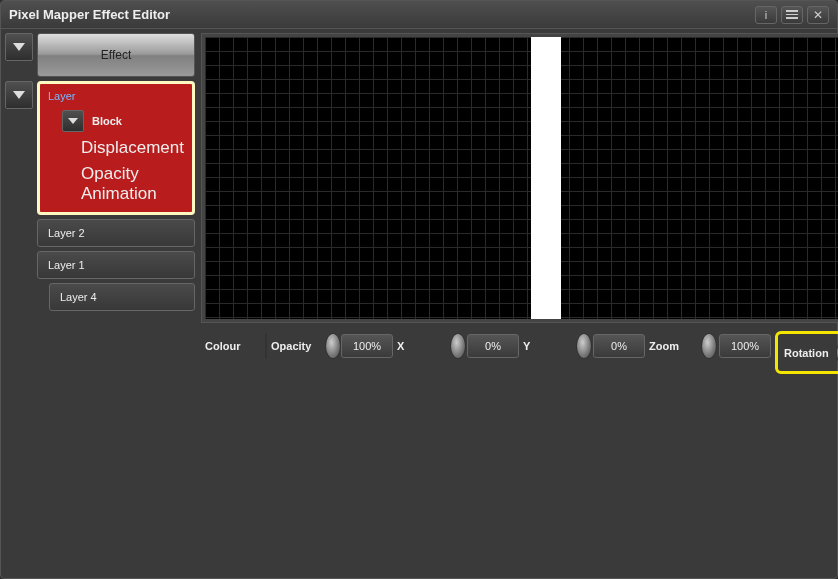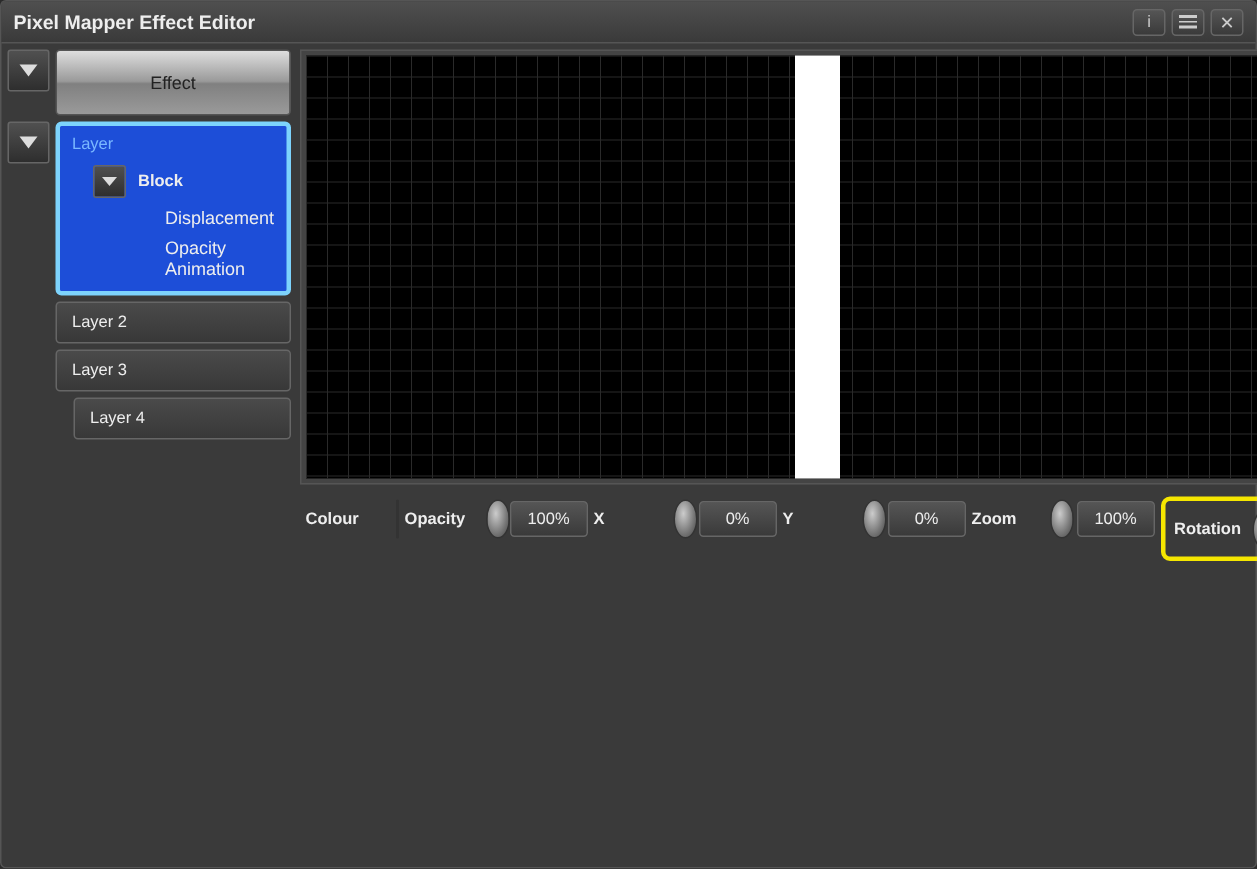--- a/index.html
+++ b/index.html
@@ -7,28 +7,28 @@
   .window { width: 838px; height: 579px; background: #3a3a3a; border: 1px solid #555; border-radius: 4px; display: flex; flex-direction: column; }
   .titlebar { height: 28px; background: linear-gradient(#4f4f4f,#3a3a3a); border-bottom: 1px solid #555; display: flex; align-items: center; padding: 12px 8px; }
   .titlebar .title { color: #eee; font-size: 13px; font-weight: bold; flex: 1; }
   .winbtn { width: 22px; height: 18px; margin-left: 4px; border: 1px solid #666; border-radius: 3px; background: linear-gradient(#555,#3a3a3a); color: #ccc; font-size: 11px; display: flex; align-items: center; justify-content: center; cursor: pointer; }
   .body { flex: 1; display: flex; padding: 4px; gap: 6px; }
   .leftpane { width: 296px; display: flex; flex-direction: column; gap: 4px; }
   .row { display: flex; gap: 4px; }
   .ddbtn { width: 28px; height: 28px; background: linear-gradient(#505050,#2e2e2e); border: 1px solid #666; border-radius: 2px; display: flex; align-items: center; justify-content: center; cursor: pointer; }
   .tri { width: 0; height: 0; border-left: 6px solid transparent; border-right: 6px solid transparent; border-top: 8px solid #ddd; }
   .effectbtn { flex: 1; height: 44px; background: linear-gradient(#dedede,#9a9a9a 48%,#808080 52%,#9a9a9a); border: 1px solid #555; border-radius: 3px; color: #222; font-size: 12px; font-weight: 500; display: flex; align-items: center; justify-content: center; cursor: pointer; }
-  .layerbox { flex: 1; border: 3px solid #7dd3fc; border-radius: 4px; background: #1d4ed8; padding: 4px 8px 8px 8px; display: flex; flex-direction: column; }
+  .layerbox { flex: 1; border: 3px solid #fef9c3; border-radius: 4px; background: #b91c1c; padding: 4px 8px 8px 8px; display: flex; flex-direction: column; }
   .layerlabel { color: #7ab8ff; font-size: 11px; margin: 2px 0 8px 0; }
   .sublist { margin-left: 14px; display: flex; flex-direction: column; gap: 6px; }
   .subrow { display: flex; align-items: center; gap: 8px; }
   .subrow .ddbtn { width: 22px; height: 22px; }
   .subrow .tri { border-left-width:5px; border-right-width:5px; border-top-width:6px;}
   .sublabel { color: #eee; font-size: 11px; font-weight: bold; cursor: pointer; }
-  .sublabel2 { color: #eee; font-size: 12px; margin-left: 48px; cursor: pointer; }
+  .sublabel2 { color: #eee; font-size: 17px; margin-left: 19px; cursor: pointer; }
   .layerbtn { height: 28px; border: 1px solid #666; border-radius: 3px; background: linear-gradient(#4a4a4a,#383838); color: #eee; font-size: 11px; padding: 12px 10px; display: flex; align-items: center; cursor: pointer; }
   .rightpane { flex: 1; display: flex; flex-direction: column; gap: 6px; }
   .preview { height: 290px; background: #444; border: 1px solid #555; padding: 3px; }
   .grid { width: 100%; height: 100%; background: #000; position: relative; background-image:
     linear-gradient(#2a2a2a 1px, transparent 1px),
     linear-gradient(90deg, #2a2a2a 1px, transparent 1px);
     background-size: 14px 14px; }
   .whitebar { position: absolute; top: 0; bottom: 0; left: 326px; width: 30px; background: #fff; }
   .controls { flex: 1; display: flex; flex-direction: row; gap: 4px; padding: 2px 4px 0 4px; }
   .ctlrow { display: flex; align-items: center; gap: 8px; height: 30px; }
@@ -91,21 +91,21 @@
                 </div>
               <div class="sublabel">Block</div>
             </div>
             <div class="sublabel2">Displacement</div>
             <div class="sublabel2">Opacity Animation</div>
           </div>
         </div>
       </div>
 
       <div class="layerbtn" style="margin-left:32px;">Layer 2</div>
-      <div class="layerbtn" style="margin-left:32px;">Layer 3</div>
+      <div class="layerbtn" style="margin-left:32px;">Layer 1</div>
       <div class="layerbtn" style="margin-left:44px;">Layer 4</div>
     </div>
 
     <div class="rightpane">
       <div class="preview">
         <div class="grid">
           <div class="whitebar"></div>
         </div>
       </div>
 

